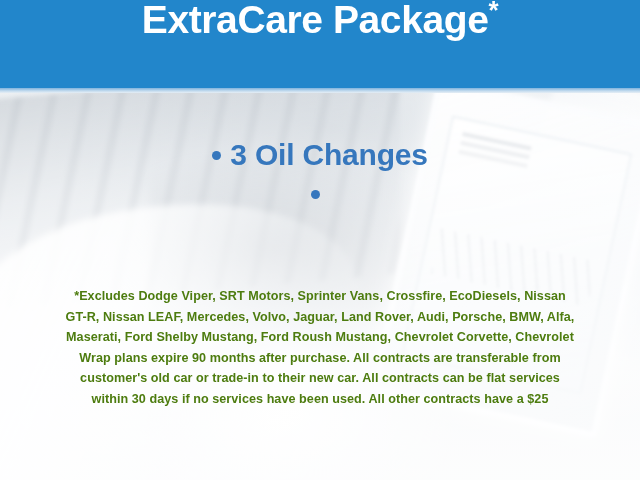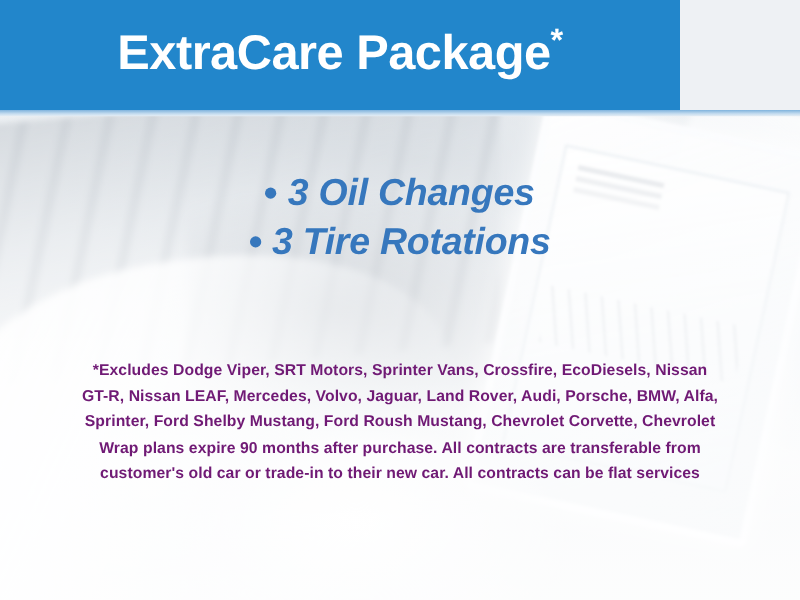--- a/index.html
+++ b/index.html
@@ -153,25 +153,25 @@
     position: absolute;
     inset: 0;
     background: linear-gradient(180deg, rgba(255,255,255,0.42) 0%, rgba(255,255,255,0.60) 40%, rgba(255,255,255,0.72) 72%, rgba(255,255,255,0.80) 100%);
   }
 
   
   #header-band {
     position: absolute;
     left: 0;
     top: 0;
-    width: 544px;
+    width: 640px;
     height: 88px;
     background: #2286cb;
     display: flex;
-    align-items: center;
+    align-items: flex-start;
     justify-content: center;
   }
   #header-underline {
     position: absolute;
     left: 0;
     top: 88px;
     width: 640px;
     height: 5px;
     background: linear-gradient(180deg, #7fb3dd 0%, #c5dcef 60%, #e6eef5 100%);
   }
@@ -202,41 +202,40 @@
     padding: 0;
     text-align: center;
   }
   #benefit-list li {
     color: #3677bd;
     font-size: 30px;
     font-weight: bold;
     line-height: 39px;
     letter-spacing: -0.2px;
     white-space: nowrap;
-    font-style: italic;
   }
   #benefit-list li .dot {
     display: inline-block;
     width: 9px;
     height: 9px;
     border-radius: 50%;
     background: #3677bd;
     vertical-align: middle;
     margin-right: 9px;
     margin-bottom: 4px;
   }
 
   
   #disclaimer {
     position: absolute;
     left: 22px;
     top: 286px;
     width: 596px;
     text-align: center;
-    color: #701a75;
+    color: #4d7c0f;
     font-size: 12.6px;
     font-weight: bold;
     line-height: 20.5px;
     letter-spacing: 0.05px;
   }
   #disclaimer .dline {
     display: block;
     white-space: nowrap;
   }
 </style>
@@ -262,24 +261,25 @@
     <div class="bg-veil"></div>
   </div>
 
   <div id="header-band">
     <h1 id="promo-title"><span>ExtraCare Package</span><span class="asterisk">*</span></h1>
   </div>
   <div id="header-underline"></div>
 
   <ul id="benefit-list">
     <li><span class="dot"></span><span>3 Oil Changes</span></li>
-    <li><span class="dot"></span><span>3 Tire Rotations</span></li>
+    <li><span class="dot"></span></li>
   </ul>
 
   <div id="disclaimer">
     <span class="dline">*Excludes Dodge Viper, SRT Motors, Sprinter Vans, Crossfire, EcoDiesels, Nissan</span>
     <span class="dline">GT-R, Nissan LEAF, Mercedes, Volvo, Jaguar, Land Rover, Audi, Porsche, BMW, Alfa,</span>
-    <span class="dline">Sprinter, Ford Shelby Mustang, Ford Roush Mustang, Chevrolet Corvette, Chevrolet</span>
+    <span class="dline">Maserati, Ford Shelby Mustang, Ford Roush Mustang, Chevrolet Corvette, Chevrolet</span>
     <span class="dline">Wrap plans expire 90 months after purchase. All contracts are transferable from</span>
     <span class="dline">customer's old car or trade-in to their new car. All contracts can be flat services</span>
+    <span class="dline">within 30 days if no services have been used. All other contracts have a $25</span>
   </div>
 
 </div>
 
 </body></html>

